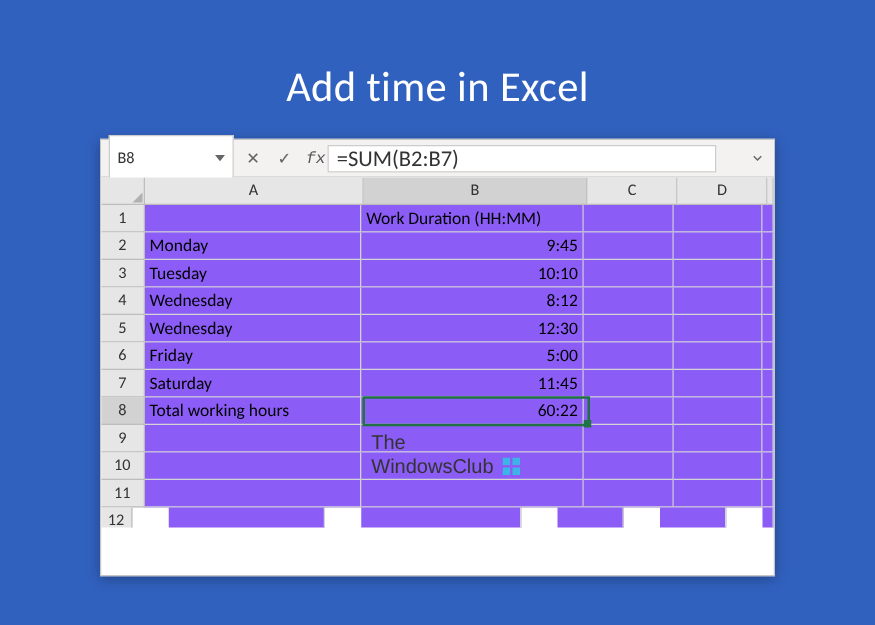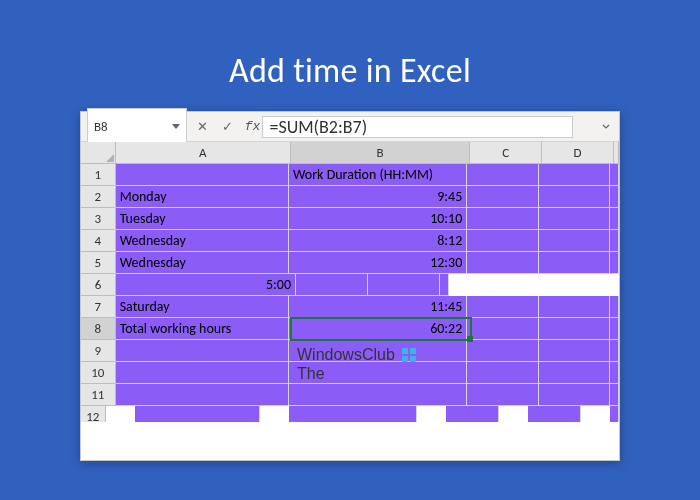--- a/index.html
+++ b/index.html
@@ -291,20 +291,21 @@
       <div class="row">
         <div class="row-header">5</div>
         <div class="cell col-A">Wednesday</div>
         <div class="cell col-B right">12:30</div>
         <div class="cell col-C"></div>
         <div class="cell col-D"></div>
         <div class="cell col-E"></div>
       </div>
       <div class="row">
         <div class="row-header">6</div>
+        <div class="cell col-A">Friday</div>
         <div class="cell col-B right">5:00</div>
         <div class="cell col-C"></div>
         <div class="cell col-D"></div>
         <div class="cell col-E"></div>
       </div>
       <div class="row">
         <div class="row-header">7</div>
         <div class="cell col-A">Saturday</div>
         <div class="cell col-B right">11:45</div>
         <div class="cell col-C"></div>
@@ -351,28 +352,28 @@
         <div class="cell col-D" style="border-bottom:none"></div>
         <div class="cell col-E" style="border-bottom:none"></div>
       </div>
     </div>
 
     <div class="selection-outline" style="left:209px; top:175px; width:182px; height:24px;">
       <div class="fill-handle"></div>
     </div>
 
     <div class="watermark">
+      <div><span>The</span></div>
       <div>
         <span>WindowsClub</span>
         <span class="flag">
           <svg viewBox="0 0 14 14" width="14" height="14">
             <rect x="0" y="0" width="6" height="6" fill="#3db4e7"></rect>
             <rect x="8" y="0" width="6" height="6" fill="#3db4e7"></rect>
             <rect x="0" y="8" width="6" height="6" fill="#3db4e7"></rect>
             <rect x="8" y="8" width="6" height="6" fill="#3db4e7"></rect>
           </svg>
         </span>
       </div>
-      <div><span>The</span></div>
     </div>
 
   </div>
 </div>
 
 </body></html>

